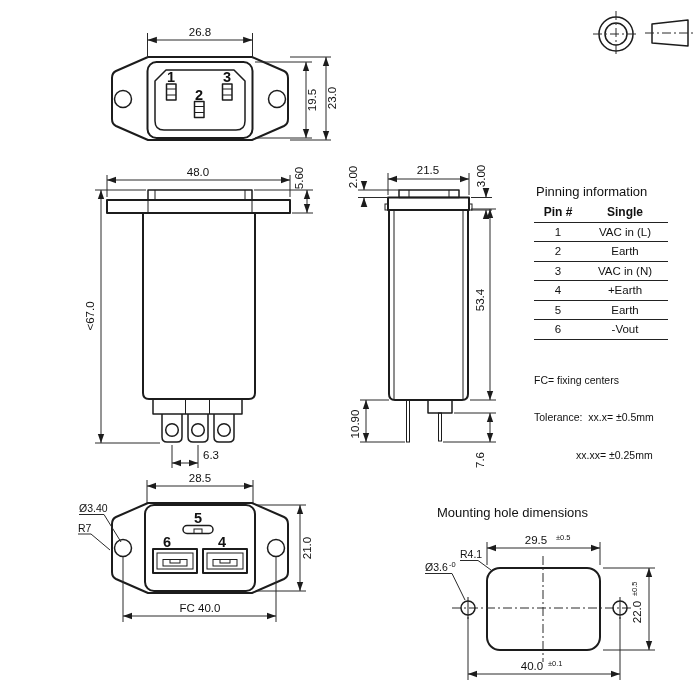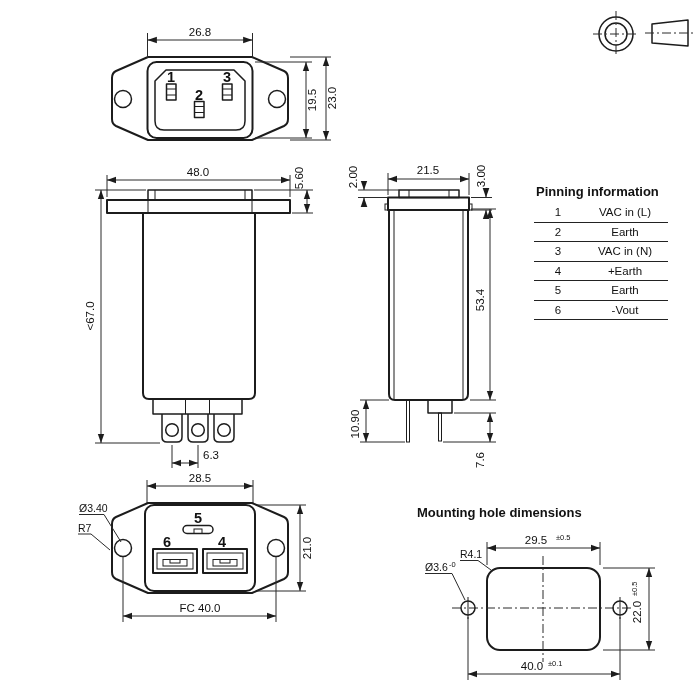--- a/index.html
+++ b/index.html
@@ -11,27 +11,27 @@
   .o2  { fill:none; stroke:#1c1c1c; stroke-width:2;   stroke-linejoin:round; }
   .o15 { fill:none; stroke:#1c1c1c; stroke-width:1.5; stroke-linejoin:round; }
   .t   { fill:none; stroke:#1c1c1c; stroke-width:1; }
   .d   { fill:none; stroke:#2a2a2a; stroke-width:1; }
   .cl  { fill:none; stroke:#2a2a2a; stroke-width:1; stroke-dasharray:9 3 2 3; }
   .dt  { font-size:11.5px; text-anchor:middle; }
   .ds  { font-size:11.5px; text-anchor:start; }
   .sup { font-size:7.5px; text-anchor:start; }
   .plabel { font-size:14.5px; font-weight:bold; text-anchor:middle; }
   .pintable { position:absolute; left:534px; top:184px; width:134px; }
-  .pt-title { font-size:13px; font-weight:bold; margin:0 0 4px 2px; white-space:nowrap; }
+  .pt-title { font-size:13px; font-weight:normal; margin:0 0 4px 2px; white-space:nowrap; }
   .ptrow { display:grid; grid-template-columns:48px 1fr; height:18.5px; align-items:center;
            text-align:center; font-size:11.5px; border-bottom:1.3px solid #222; }
   .ptrow.head { font-weight:bold; font-size:12px; }
   .pt-notes { margin-top:9px; font-size:10.5px; line-height:12.5px; white-space:pre; }
   .pt-note-indent { margin-left:42px; }
-  .mount-title { position:absolute; left:417px; top:505px; font-size:13px; font-weight:bold; }
+  .mount-title { position:absolute; left:437px; top:505px; font-size:13px; font-weight:normal; }
 </style>
 </head>
 <body>
 
 <div class="canvas">
 
   <svg width="0" height="0" class="abs" aria-hidden="true">
     <defs>
       <marker id="arw" viewBox="0 0 10 8" refX="9.4" refY="4" markerWidth="10" markerHeight="8" orient="auto-start-reverse" markerUnits="userSpaceOnUse">
         <path d="M0,0.7 L9.4,4 L0,7.3 Z" fill="#1c1c1c"></path>
@@ -298,20 +298,24 @@
         <line class="d" x1="620" y1="617" x2="620" y2="680"></line>
         <line class="d" x1="468" y1="674" x2="620" y2="674" marker-start="url(#arw)" marker-end="url(#arw)"></line>
         <text class="dt" x="532" y="670">40.0</text>
         <text class="sup" x="548" y="665.5">±0.1</text>
       </g>
     </g>
   </svg>
 
   <div class="pintable">
     <div class="pt-title">Pinning information</div>
+    <div class="ptrow head">
+      <span>Pin #</span>
+      <span>Single</span>
+    </div>
     <div class="ptrow">
       <span>1</span>
       <span>VAC in (L)</span>
     </div>
     <div class="ptrow">
       <span>2</span>
       <span>Earth</span>
     </div>
     <div class="ptrow">
       <span>3</span>
@@ -322,15 +326,20 @@
       <span>+Earth</span>
     </div>
     <div class="ptrow">
       <span>5</span>
       <span>Earth</span>
     </div>
     <div class="ptrow">
       <span>6</span>
       <span>-Vout</span>
     </div>
+    <div class="pt-notes">
+      <div>FC= fixing centers</div>
+      <div>Tolerance:  xx.x= ±0.5mm</div>
+      <div class="pt-note-indent">xx.xx= ±0.25mm</div>
+    </div>
   </div>
 
 </div>
 
 </body></html>

